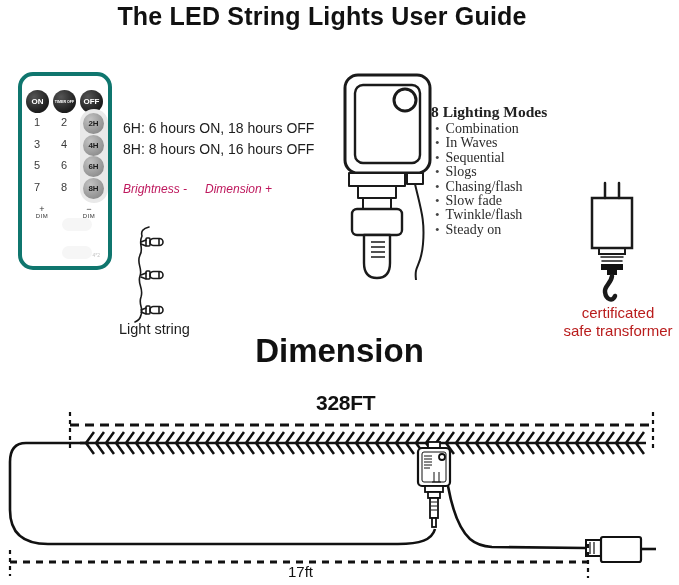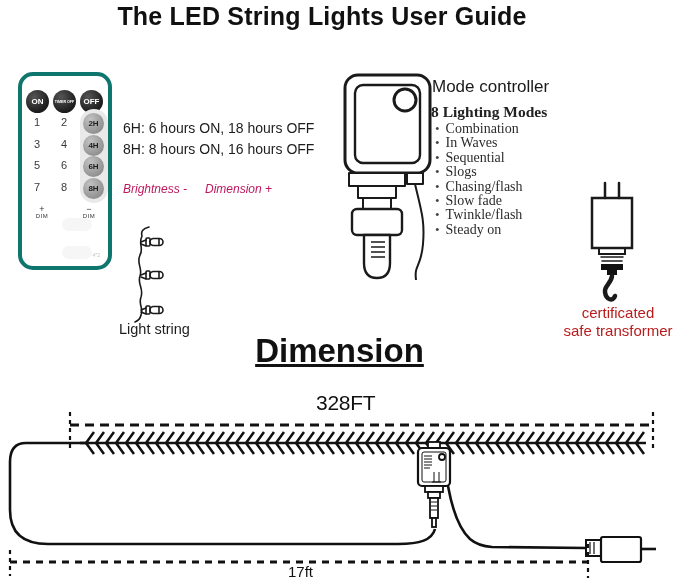--- a/index.html
+++ b/index.html
@@ -2,21 +2,21 @@
 <html><head>
 <meta charset="utf-8">
 <style>
   html,body{margin:0;padding:0;background:#fff;}
   #stage{position:relative;width:679px;height:585px;background:#fff;overflow:hidden;
          font-family:"Liberation Sans",sans-serif;color:#111;}
   .abs{position:absolute;}
   svg{display:block;}
   
   #title{top:2px;left:0;width:644px;text-align:center;font-size:25px;font-weight:bold;letter-spacing:.2px;}
-  #dim-heading{top:332px;left:0;width:679px;text-align:center;font-size:33px;font-weight:bold;text-decoration:underline;}
+  #dim-heading{top:332px;left:0;width:679px;text-align:center;font-size:33px;font-weight:bold;}
   
   #remote{left:18px;top:72px;width:86px;height:190px;border:4px solid #0f766e;border-radius:15px;background:#fff;}
   .pwr{position:absolute;width:23px;height:23px;border-radius:50%;top:14px;
        background:radial-gradient(circle at 35% 30%,#555 0%,#1c1c1c 70%);
        color:#fff;display:flex;align-items:center;justify-content:center;font-weight:bold;}
   .pwr.on{left:4px;font-size:8px;}
   .pwr.toff{left:31px;font-size:3.6px;}
   .pwr.off{left:58px;font-size:8px;}
   .capsule{position:absolute;left:58px;top:33px;width:28px;height:94px;background:#e9e9e9;border-radius:14px;}
   .tmr{position:absolute;left:61px;width:21px;height:21px;border-radius:50%;
@@ -119,21 +119,20 @@
       <rect x="69" y="105" width="16" height="11" stroke-width="2" fill="#fff"></rect>
       <rect x="20" y="118" width="38" height="12" stroke-width="2" fill="#fff"></rect>
       <rect x="25" y="130" width="28" height="11" stroke-width="2" fill="#fff"></rect>
       <rect x="14" y="141" width="50" height="26" rx="5" stroke-width="2.4" fill="#fff"></rect>
       <path d="M26,167 h26 v28 q0,15 -13,15 q-13,0 -13,-15 z" stroke-width="2.4" fill="#fff"></path>
       <g stroke-width="1.5">
         <path d="M33,174 h14 M33,179 h14 M33,184 h14 M33,189 h14"></path>
       </g>
     </g>
   </svg>
-  <div class="abs" id="mc-title">Mode controller</div>
   <div class="abs" id="mc-heading">8 Lighting Modes</div>
   <div class="abs" id="mc-list">
     <div class="mode">Combination</div>
     <div class="mode">In Waves</div>
     <div class="mode">Sequential</div>
     <div class="mode">Slogs</div>
     <div class="mode">Chasing/flash</div>
     <div class="mode">Slow fade</div>
     <div class="mode">Twinkle/flash</div>
     <div class="mode">Steady on</div>
@@ -149,21 +148,21 @@
       <rect x="22" y="90" width="10" height="5" fill="#111" stroke="none"></rect>
       <path d="M27,96 C26,104 19,106 20,112 C21,120 28,122 30,116" stroke-width="4.5"></path>
     </g>
   </svg>
   <div class="abs" id="tf-label">
     <div>certificated</div>
     <div>safe transformer</div>
   </div>
 
   <div id="dim-heading" class="abs">Dimension</div>
-  <div id="len-total" class="abs" style="font-weight:normal;">328FT</div>
+  <div id="len-total" class="abs" style="font-weight:bold;">328FT</div>
   <div id="len-lead" class="abs">17ft</div>
 
   <svg class="abs" style="left:0;top:388px;" width="679" height="197" viewBox="0 0 679 197">
     <defs>
       <pattern id="chev" x="85" y="42" width="10" height="26" patternUnits="userSpaceOnUse">
         <path d="M9,2 L1,13 L9,24" fill="none" stroke="#111" stroke-width="2.6"></path>
       </pattern>
     </defs>
     <g fill="none" stroke="#111">
 

